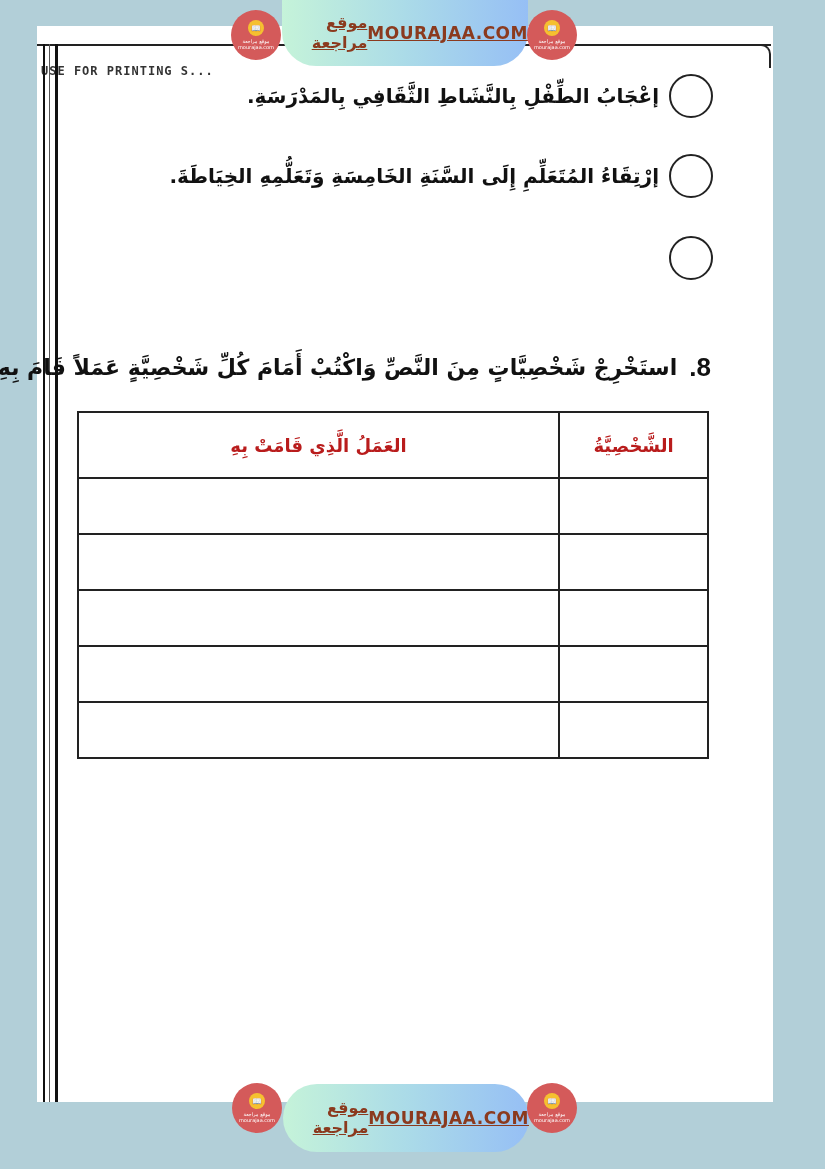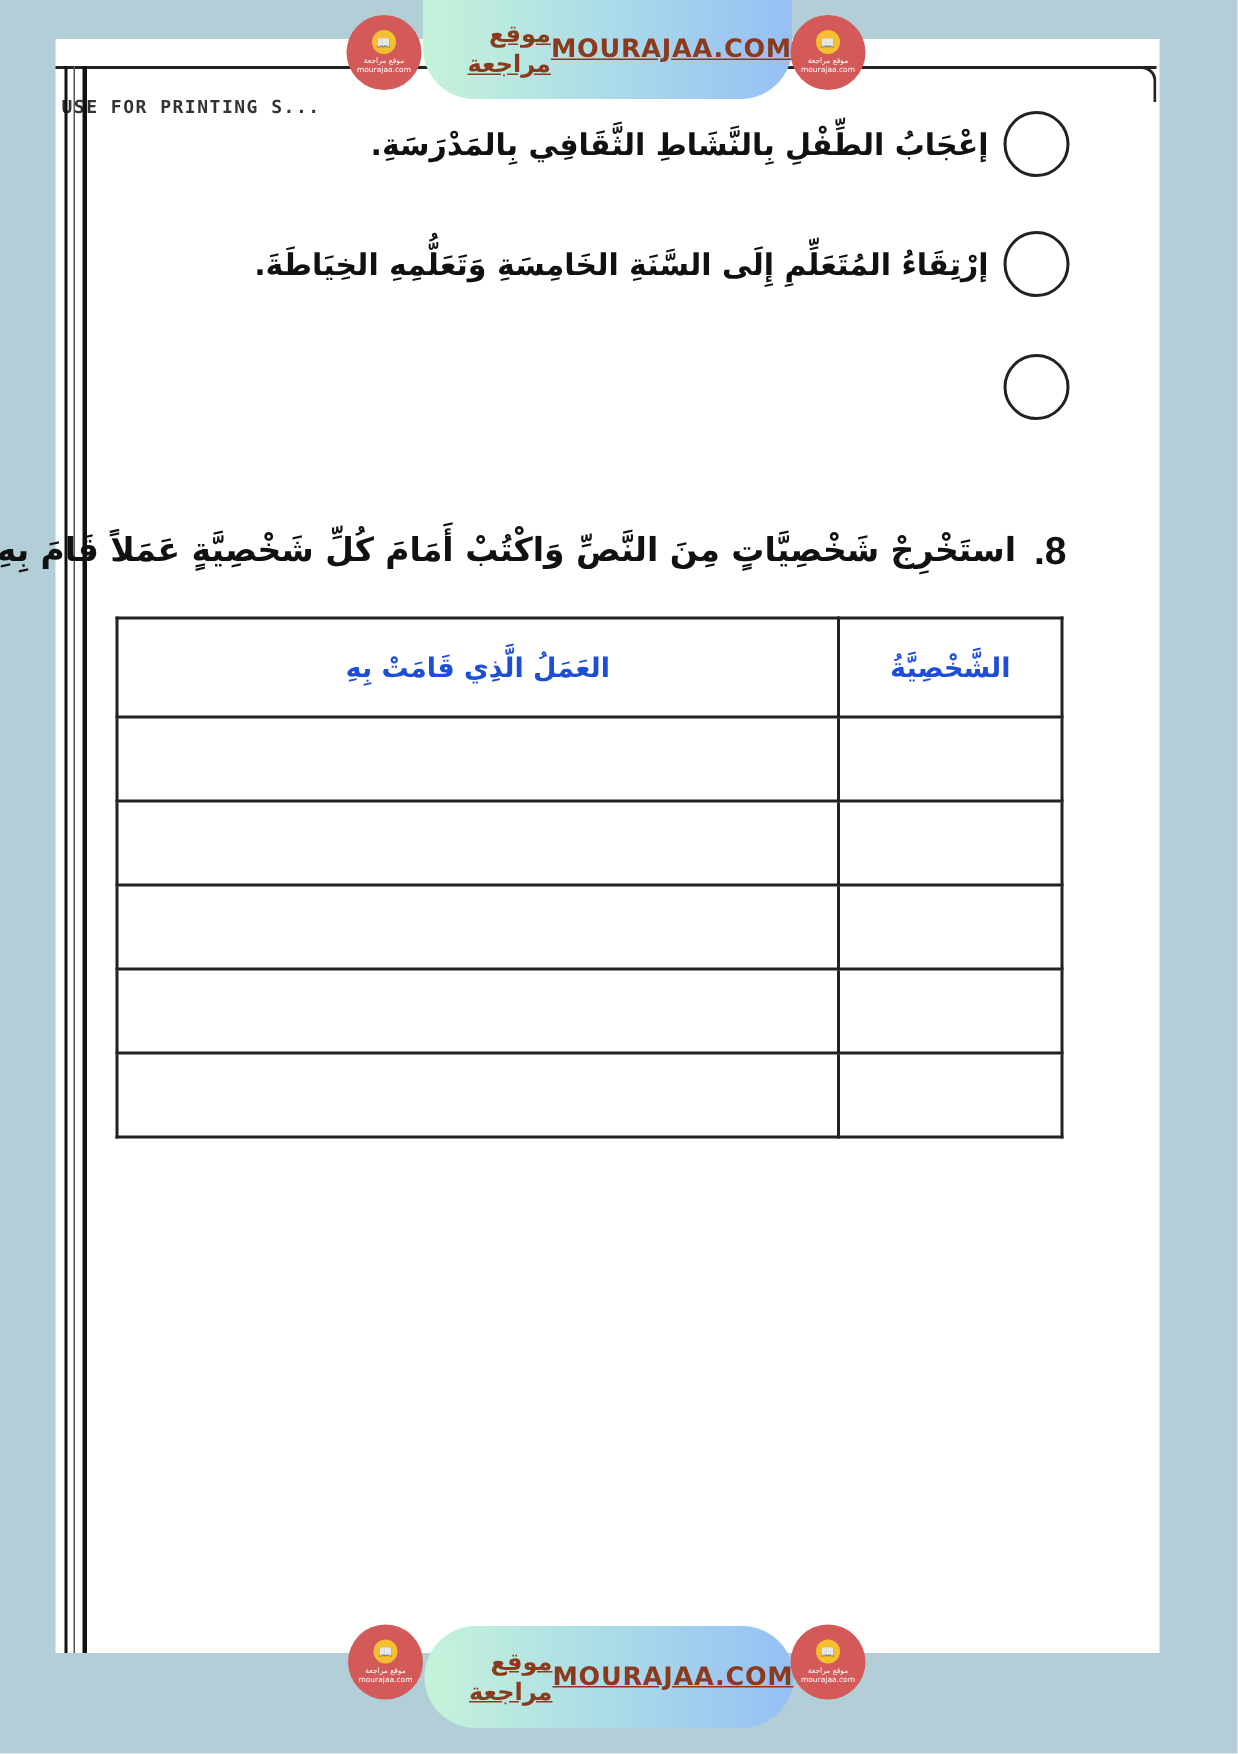--- a/index.html
+++ b/index.html
@@ -40,21 +40,21 @@
   .question {
     position:absolute; right:62px; top:326px; direction:rtl; display:flex; align-items:center;
     font-size:22px; font-weight:bold; color:#111; white-space:nowrap;
   }
   .q-num { margin-left:12px; font-family:"Liberation Sans", sans-serif; font-size:26px; }
   table.answer {
     position:absolute; left:40px; top:385px; width:632px; border-collapse:collapse;
     direction:rtl; border:2px solid #222;
   }
   table.answer th, table.answer td { border:2px solid #222; }
-  table.answer th { height:62px; font-size:18px; font-weight:bold; color:#1d4ed8; }
+  table.answer th { height:62px; font-size:18px; font-weight:bold; color:#b91c1c; }
   table.answer td { height:52px; }
   .col-char { width:145px; }
   
   .badge {
     position:absolute; width:50px; height:50px; border-radius:50%; background:#d45a5a;
     display:flex; flex-direction:column; align-items:center; justify-content:center;
   }
   .badge .book {
     width:16px; height:16px; border-radius:50%; background:#f5c030; color:#a04020;
     font-size:8px; display:flex; align-items:center; justify-content:center;

